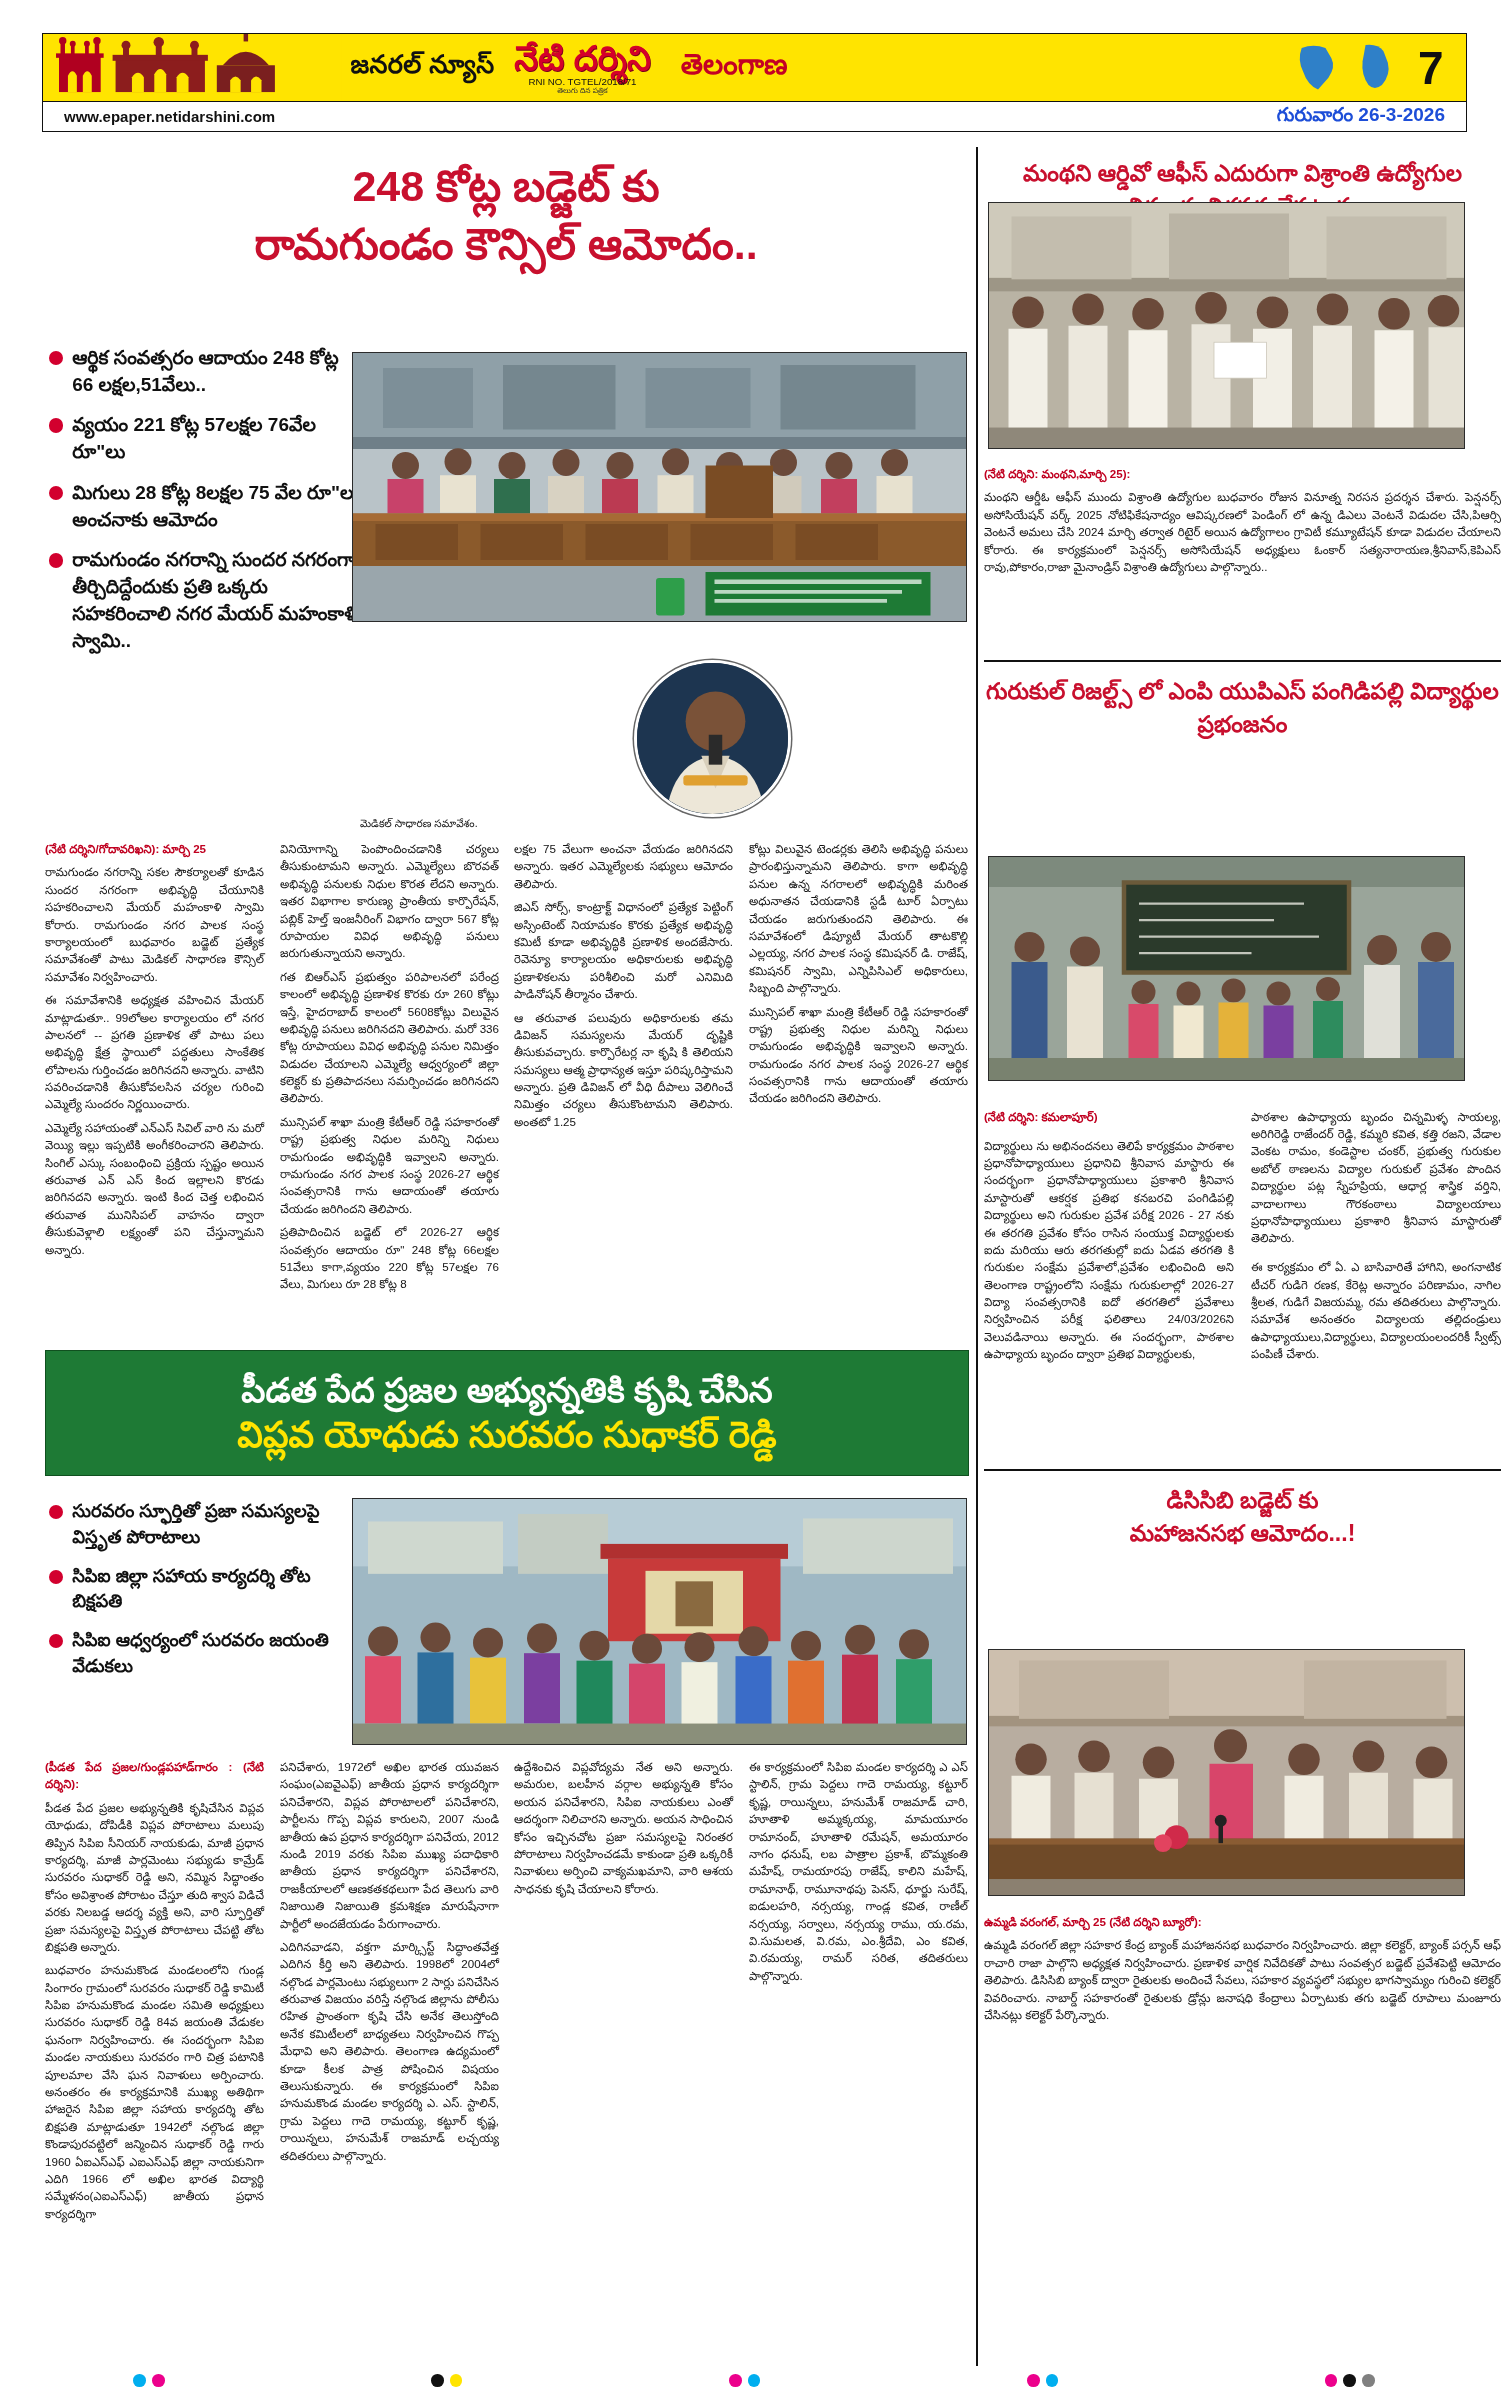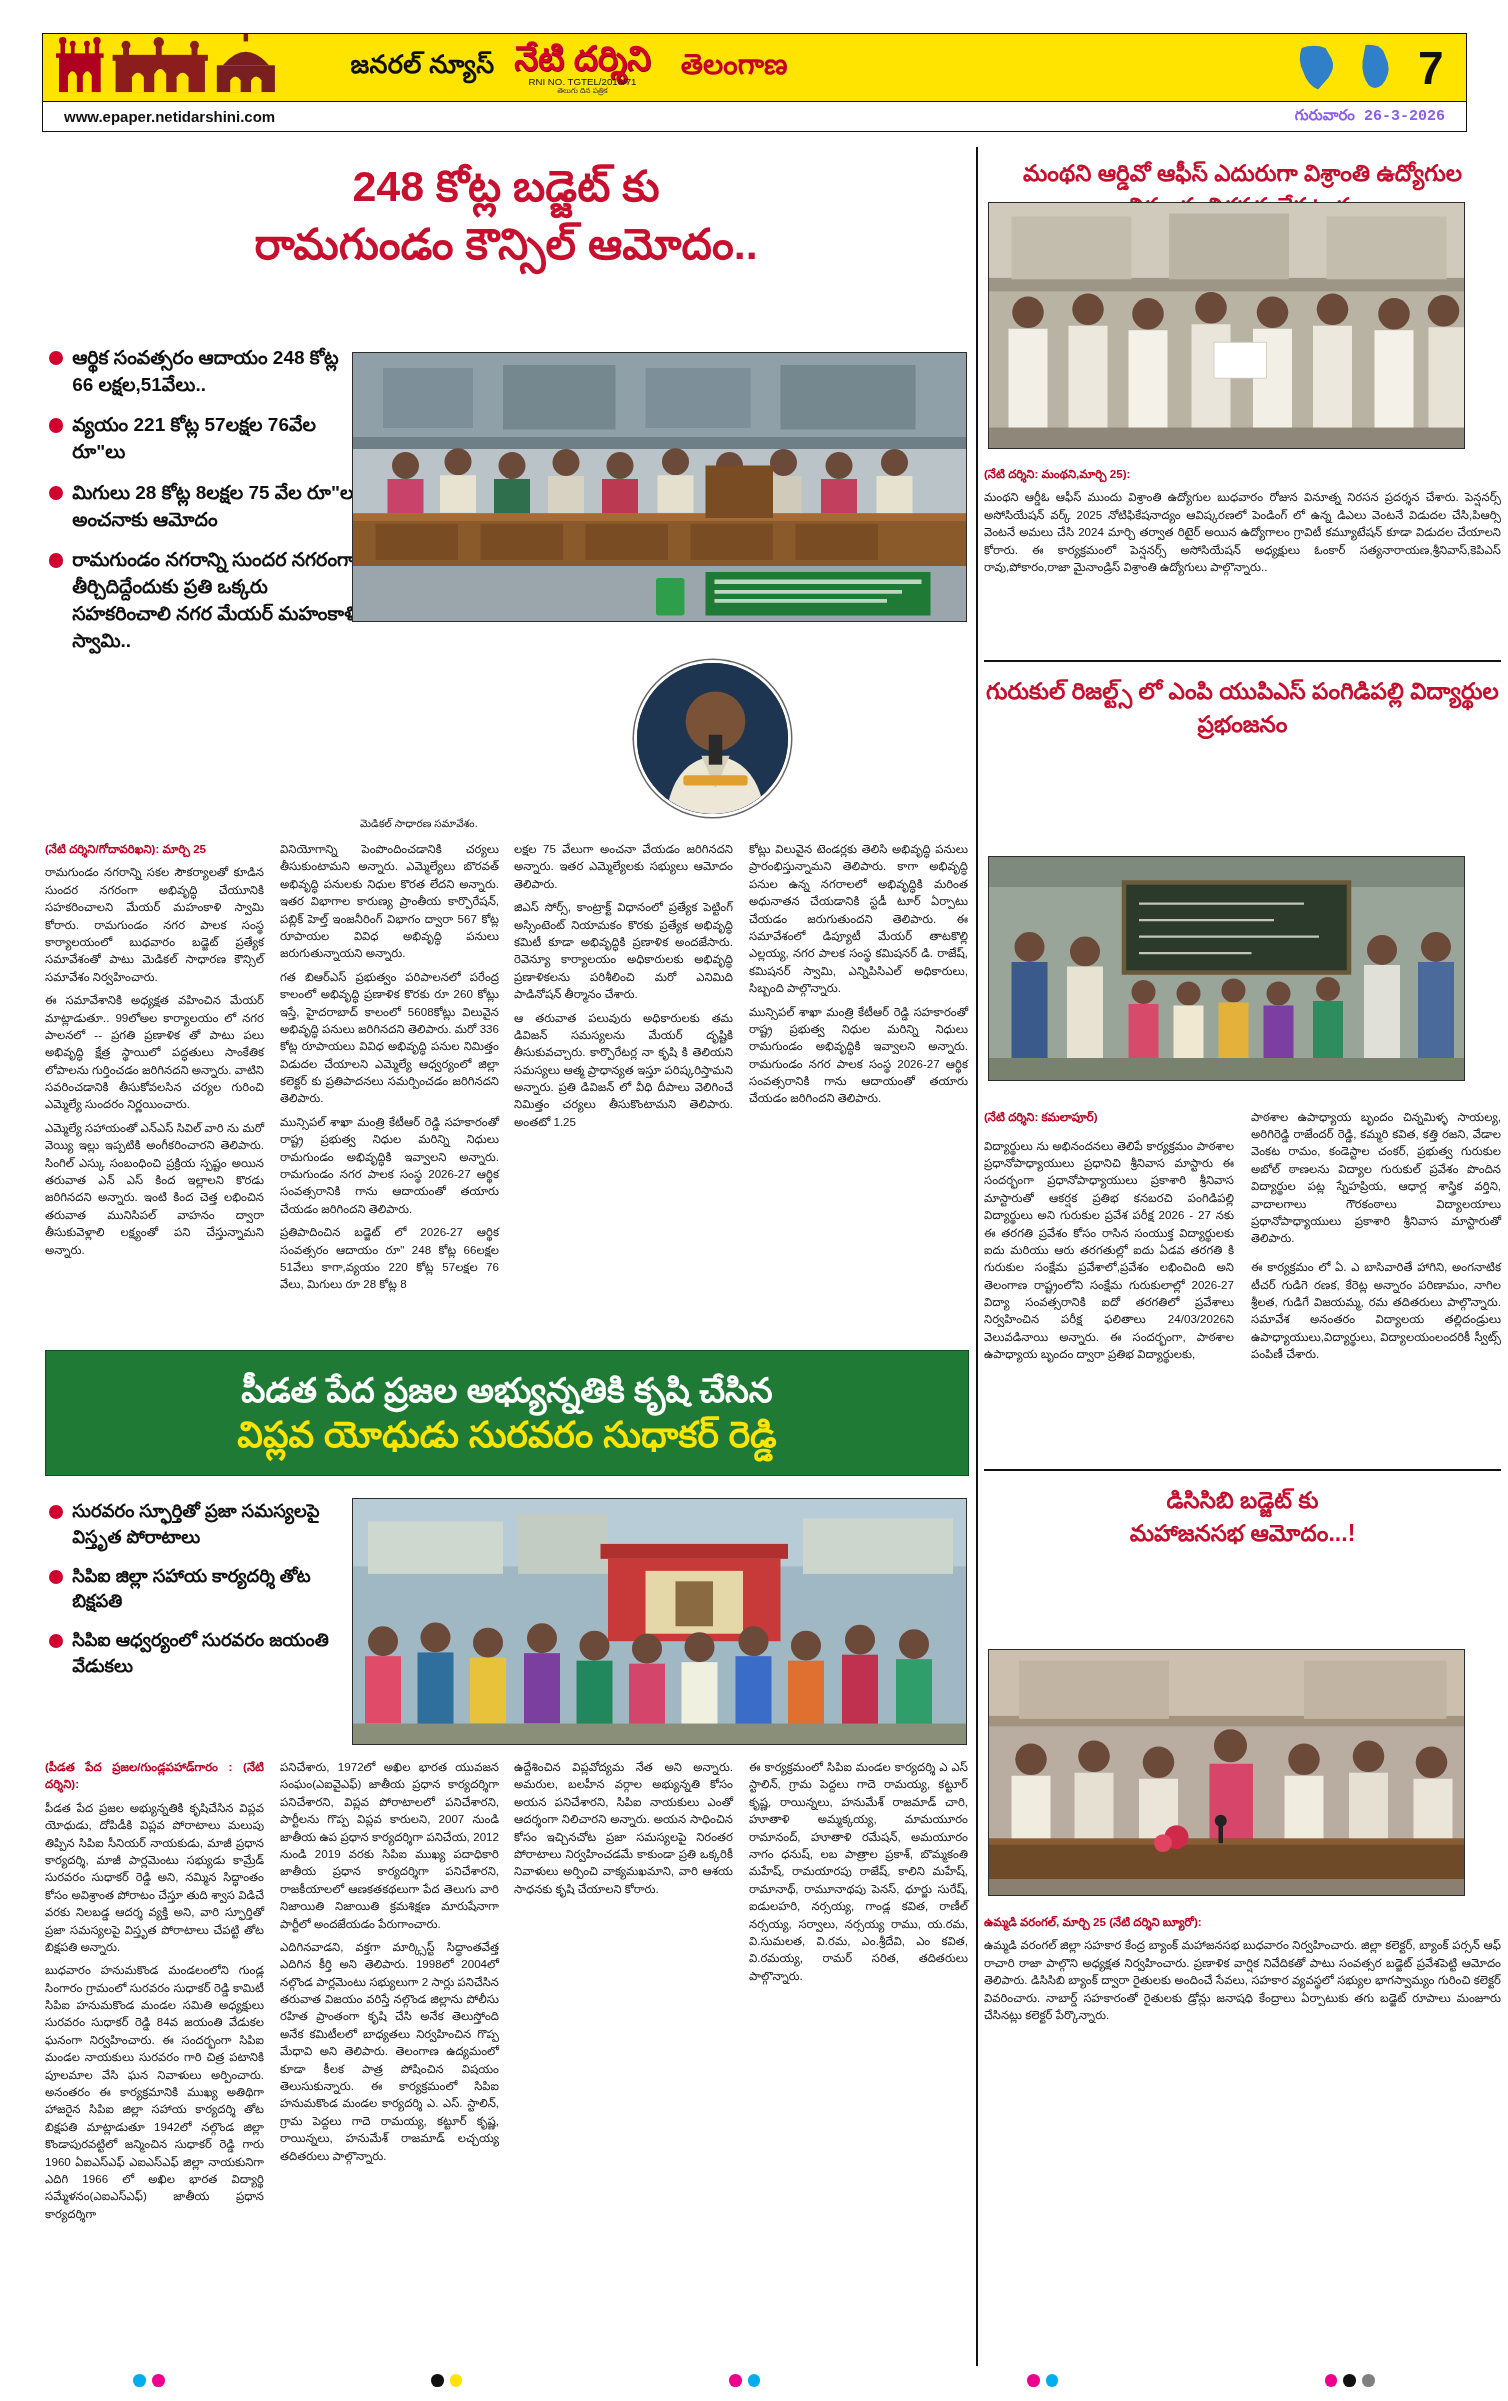--- a/index.html
+++ b/index.html
@@ -45,21 +45,21 @@
   }
 
   .mh-strip {
     position:absolute; left:42px; top:102px; width:1425px; height:30px;
     border-left:1.5px solid #111; border-right:1.5px solid #111; border-bottom:1.5px solid #111;
     background:#fff;
     display:flex; align-items:center; justify-content:space-between;
     padding:0 21px;
   }
   .mh-url { font-size:15px; color:#111; font-weight:bold; }
-  .mh-date { font-size:15px; color:#8b5cf6; font-weight:bold;font-family:Liberation Mono, monospace; }
+  .mh-date { font-size:19px; color:#1d4ed8; font-weight:bold; }
 
   
   .vrule {
     position:absolute; width:1.5px; background:#111;
   }
 
   
   .headline-1 {
     position:absolute; left:45px; top:157px; width:922px;
     text-align:center;

